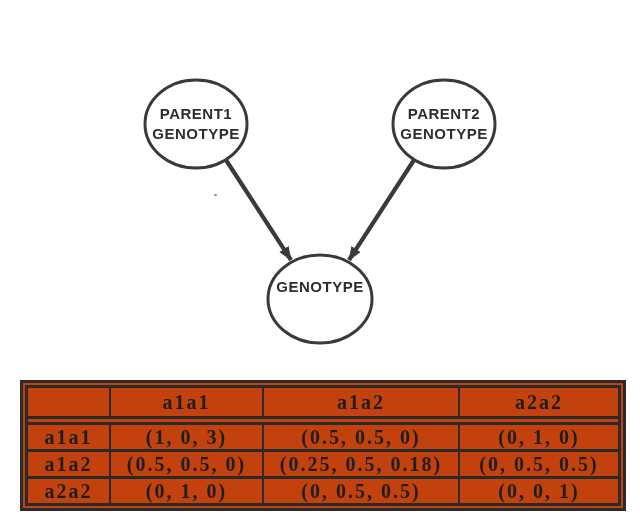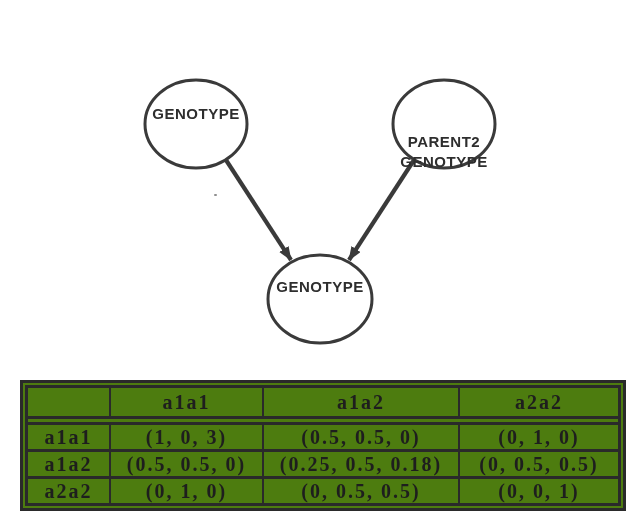--- a/index.html
+++ b/index.html
@@ -28,21 +28,21 @@
     text-align: center;
     font-family: "Liberation Sans", sans-serif;
     font-weight: bold;
     font-size: 15px;
     line-height: 20px;
     letter-spacing: 0.5px;
     color: #2e2e2e;
   }
   .node-label span { display: block; }
   #label-parent1 { left: 126px; top: 104px; }
-  #label-parent2 { left: 374px; top: 104px; margin-top: 28px; }
+  #label-parent2 { left: 374px; top: 104px; }
   #label-child   { left: 250px; top: 277px; }
 
   .speck {
     position: absolute;
     left: 214px;
     top: 194px;
     width: 3px;
     height: 2px;
     background: #8f8f8f;
     border-radius: 1px;
@@ -50,21 +50,21 @@
 
   
   .cpt-frame {
     position: absolute;
     left: 20px;
     top: 380px;
     width: 606px;
     height: 131px;
     box-sizing: border-box;
     border: 8px double #2a2a2a;
-    background: #4d7c0f;
+    background: #c2410c;
   }
   table.cpt {
     width: 100%;
     height: 100%;
     border-collapse: collapse;
     table-layout: fixed;
     font-family: "Liberation Serif", "DejaVu Serif", serif;
     font-weight: bold;
     font-size: 20px;
     letter-spacing: 2px;
@@ -107,20 +107,21 @@
 
     <line x1="226" y1="160" x2="291" y2="260" stroke="#3a3a3a" stroke-width="4.2" marker-end="url(#ah)"></line>
     <line x1="414" y1="160" x2="349" y2="260" stroke="#3a3a3a" stroke-width="4.2" marker-end="url(#ah)"></line>
 
     <ellipse cx="196" cy="124" rx="51" ry="44" fill="#ffffff" stroke="#3a3a3a" stroke-width="3"></ellipse>
     <ellipse cx="444" cy="124" rx="51" ry="44" fill="#ffffff" stroke="#3a3a3a" stroke-width="3"></ellipse>
     <ellipse cx="320" cy="299" rx="52" ry="44" fill="#ffffff" stroke="#3a3a3a" stroke-width="3"></ellipse>
   </svg>
 
   <div class="node-label" id="label-parent1">
+    <span>PARENT1</span>
     <span>GENOTYPE</span>
   </div>
   <div class="node-label" id="label-parent2">
     <span>PARENT2</span>
     <span>GENOTYPE</span>
   </div>
   <div class="node-label" id="label-child">
     <span>GENOTYPE</span>
   </div>
 

